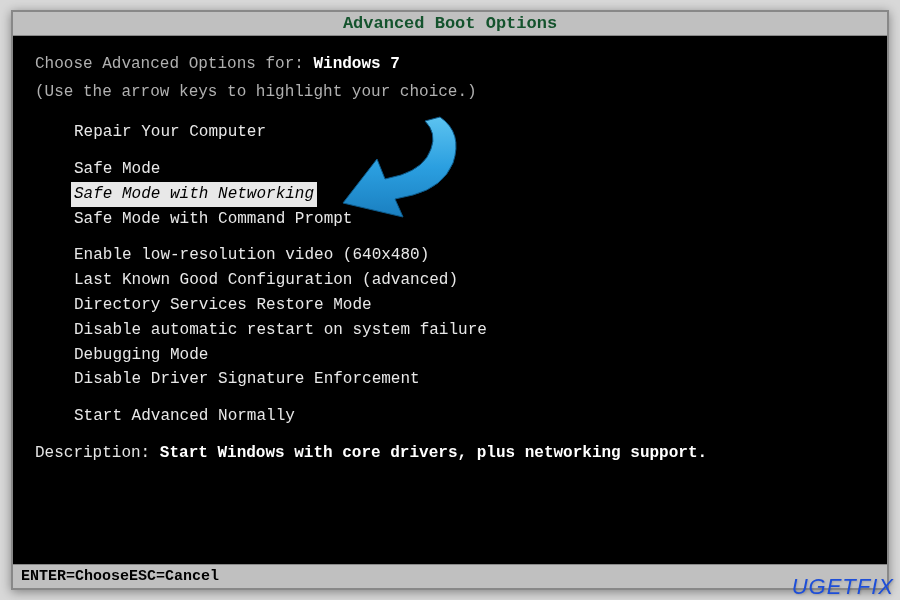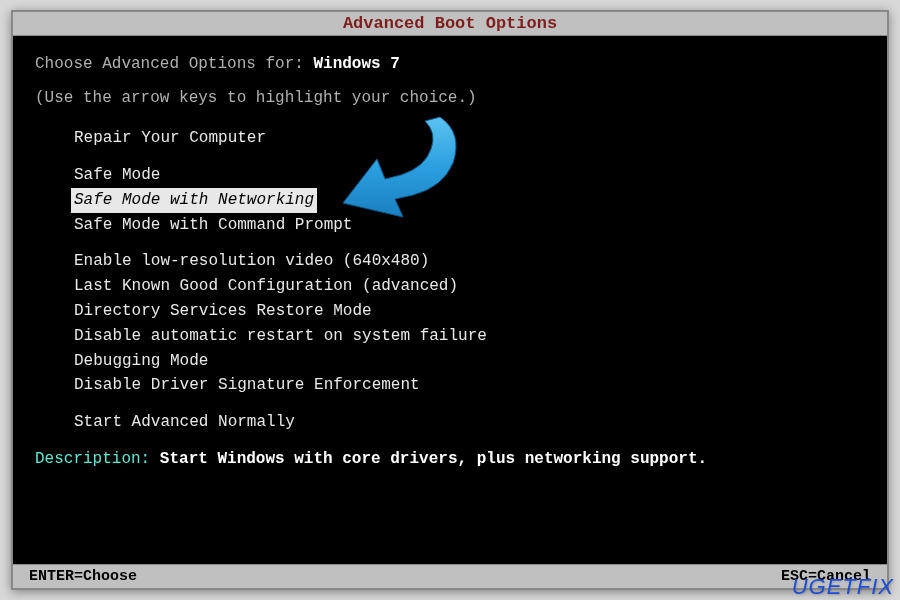--- a/index.html
+++ b/index.html
@@ -21,35 +21,35 @@
     .window {
       width: 878px;
       height: 580px;
       background: #000;
       border: 2px solid #888;
       position: relative;
       box-shadow: 0 2px 10px rgba(0,0,0,0.4);
     }
     .title-bar {
       background: #c0c0c0;
-      color: #7f1d1d;
+      color: #14532d;
       text-align: center;
       font-weight: bold;
       font-size: 17px;
       padding: 2px 12px;
       border-bottom: 1px solid #888;
     }
     .content {
       color: #b0b0b0;
       padding: 16px 22px 8px 22px;
       font-size: 16px;
       line-height: 1.6;
     }
     .prompt-line {
-      margin-bottom: 8px;
+      margin-bottom: 2px;
     }
     .os-name {
       color: #fff;
       font-weight: bold;
     }
     .instruction {
       margin-bottom: 15px;
     }
     .menu-group {
       margin-left: 36px;
@@ -67,39 +67,39 @@
       color: #000;
       font-style: italic;
     }
     .menu-row {
       line-height: 1.55;
     }
     .description {
       margin-top: 8px;
     }
     .desc-label {
-      color: #5eead4;
+      color: #e5e5e5;
       text-align: right;
     }
     .desc-text {
       color: #fff;
       font-weight: bold;
     }
     .footer-bar {
       position: absolute;
       bottom: 0;
       left: 0;
       right: 0;
       background: #c0c0c0;
       color: #000;
       font-size: 15px;
       font-weight: bold;
-      padding: 3px 16px;
+      padding: 3px 8px;
       display: flex;
-      justify-content: space-between;
+      justify-content: flex-start;
       border-top: 1px solid #888;
     }
     .arrow-overlay {
       position: absolute;
       top: 105px;
       left: 325px;
       pointer-events: none;
     }
     .watermark {
       position: absolute;

